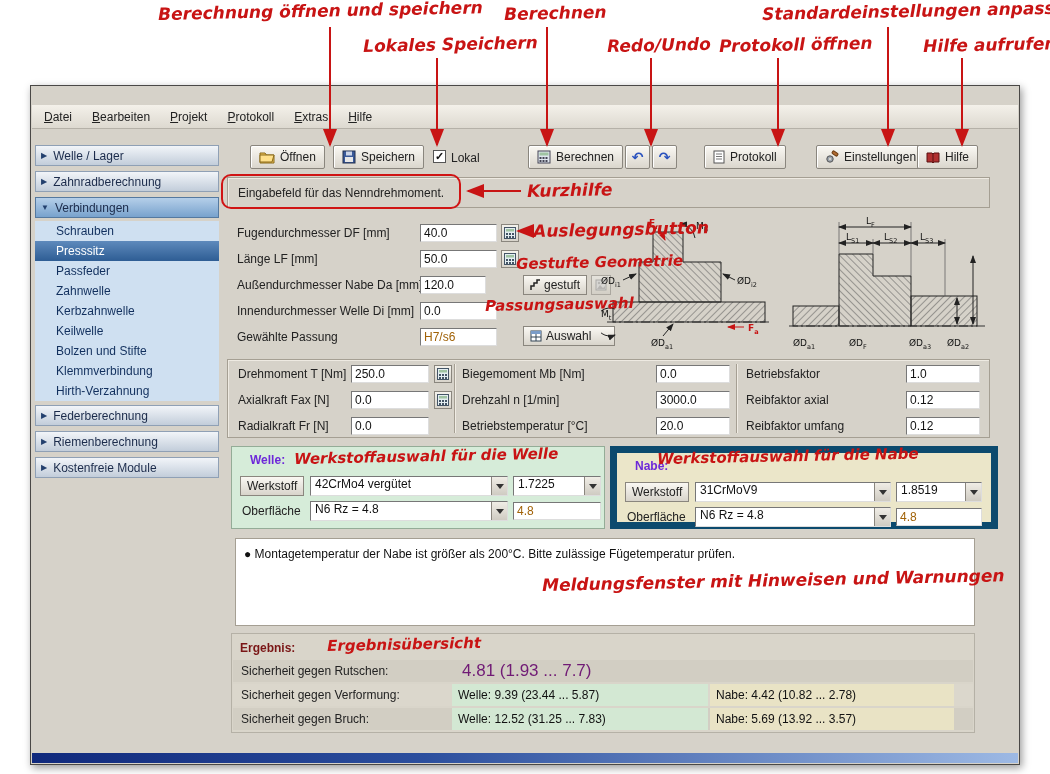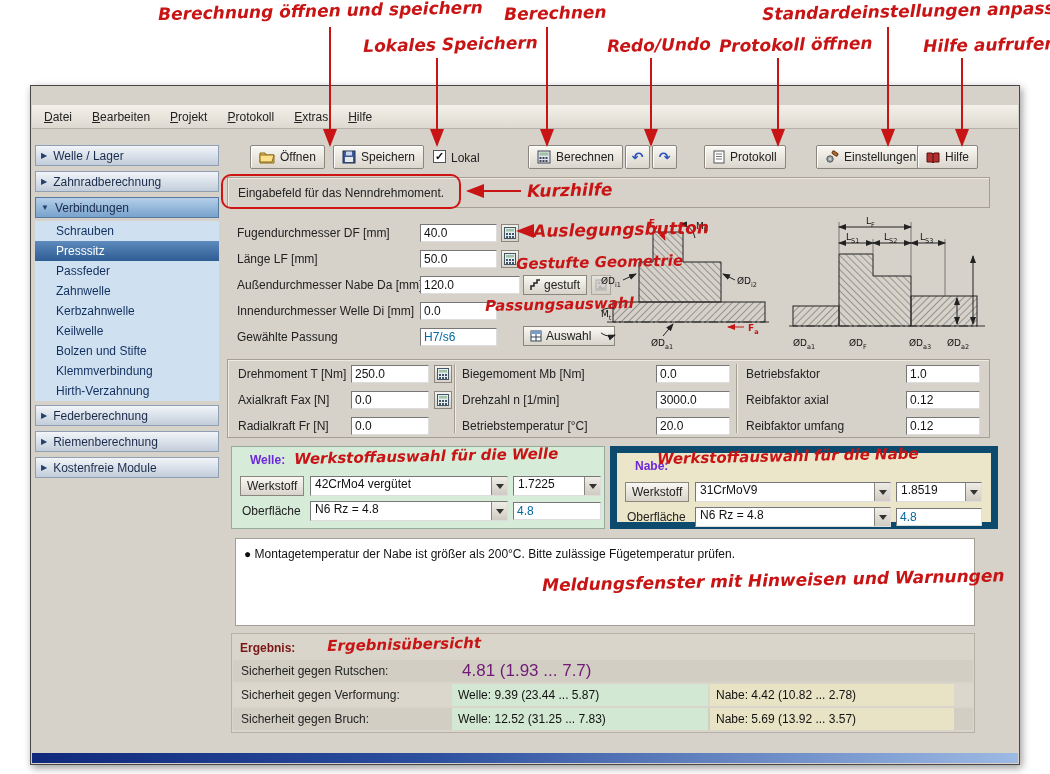--- a/index.html
+++ b/index.html
@@ -39,21 +39,21 @@
   
   .main{position:absolute;left:192px;top:0;width:764px;height:100%}
   .tbtn{position:absolute;top:16px;height:24px;background:linear-gradient(#faf8f3,#dad6cd);border:1px solid #8a867e;border-radius:2px;display:flex;align-items:center;gap:5px;padding:0 8px;font-size:12px;color:#222;box-shadow:inset 1px 1px 0 #fff}
   .tbtn.icononly{width:25px;justify-content:center;padding:0}
   .arrowglyph{font-family:"DejaVu Sans",sans-serif;font-size:14px;font-weight:bold;color:#2a52be;line-height:1}
   .cb{position:absolute;width:13px;height:13px;background:#fff;border:1px solid #555;display:flex;align-items:center;justify-content:center;font-size:11px;font-weight:bold;color:#111}
   .label{position:absolute;font-size:12px;color:#222;white-space:nowrap}
   .hintbox{position:absolute;top:48px;left:0;width:763px;height:31px;border:1px solid #a59f93;box-shadow:inset 1px 1px 0 #eeeae2;display:flex;align-items:center;padding-left:10px;font-size:12px;color:#222}
   .field{position:absolute;height:18px;background:#fff;border:1px solid;border-color:#777 #ddd #ddd #777;font-size:12px;color:#111;padding:0 3px;font-family:"Liberation Sans",sans-serif}
   div.field{line-height:16px}
-  .field.gray{color:#0369a1}
+  .field.gray{color:#a16207}
   .calcbtn{position:absolute;width:18px;height:18px;background:linear-gradient(#f4f2ec,#d8d4cb);border:1px solid #8a867e;display:flex;align-items:center;justify-content:center;padding:0}
   .sbtn{position:absolute;height:20px;background:linear-gradient(#faf8f3,#d8d4cb);border:1px solid #8a867e;display:flex;align-items:center;gap:4px;padding:0 6px;font-size:12px;color:#222}
   .imgbtn{position:absolute;width:20px;height:20px;background:linear-gradient(#eceae4,#d2cec5);border:1px solid #9a968e;display:flex;align-items:center;justify-content:center;opacity:.7;padding:0}
   .dd{position:absolute;height:20px;background:#fff;border:1px solid;border-color:#777 #ddd #ddd #777;display:flex;font-size:12px;color:#111}
   .dd .txt{flex:1;padding:0 4px;overflow:hidden;white-space:nowrap}
   .dd .arrow{width:16px;height:100%;background:linear-gradient(#f0ede6,#cfcbc2);border-left:1px solid #8a867e;display:flex;align-items:center;justify-content:center}
   .tri-down{width:0;height:0;border-left:4px solid transparent;border-right:4px solid transparent;border-top:5px solid #333}
   .loadsbox{position:absolute;top:230px;left:0;width:763px;height:79px;border:1px solid #a59f93;box-shadow:inset 1px 1px 0 #eeeae2}
   .vdiv{position:absolute;top:4px;bottom:4px;width:2px;border-left:1px solid #a59f93;border-right:1px solid #f0ece4}
   .drawing{position:absolute;left:374px;top:85px;width:390px;height:140px}
@@ -270,21 +270,21 @@
                 <rect x="5" y="6" width="2" height="2"></rect>
                 <rect x="8" y="6" width="2" height="2"></rect>
                 <rect x="2" y="9" width="2" height="2"></rect>
                 <rect x="5" y="9" width="2" height="2"></rect>
                 <rect x="8" y="9" width="2" height="2"></rect>
               </g>
             </svg>
           </button>
 
         <span class="label" style="left:10px;top:149px">Außendurchmesser Nabe Da [mm]</span>
-        <input class="field" style="left: 193px; top: 147px; width: 100px;" readonly="" value="120.0">
+        <input class="field" style="left: 193px; top: 147px; width: 66px;" readonly="" value="120.0">
         <button class="sbtn" style="left:296px;top:146px;width:64px">
           <svg width="12" height="12">
               <path d="M1,11 V7 h3 V4 h3 V1 h4" fill="none" stroke="#222" stroke-width="1.5"></path>
             </svg>
           <span>gestuft</span>
         </button>
         <button class="imgbtn" style="left:364px;top:146px">
             <svg width="12" height="12">
               <rect x="1" y="1" width="10" height="10" fill="#d8d8d8" stroke="#999"></rect>
               <circle cx="4" cy="4" r="1.2" fill="#aaa"></circle>

